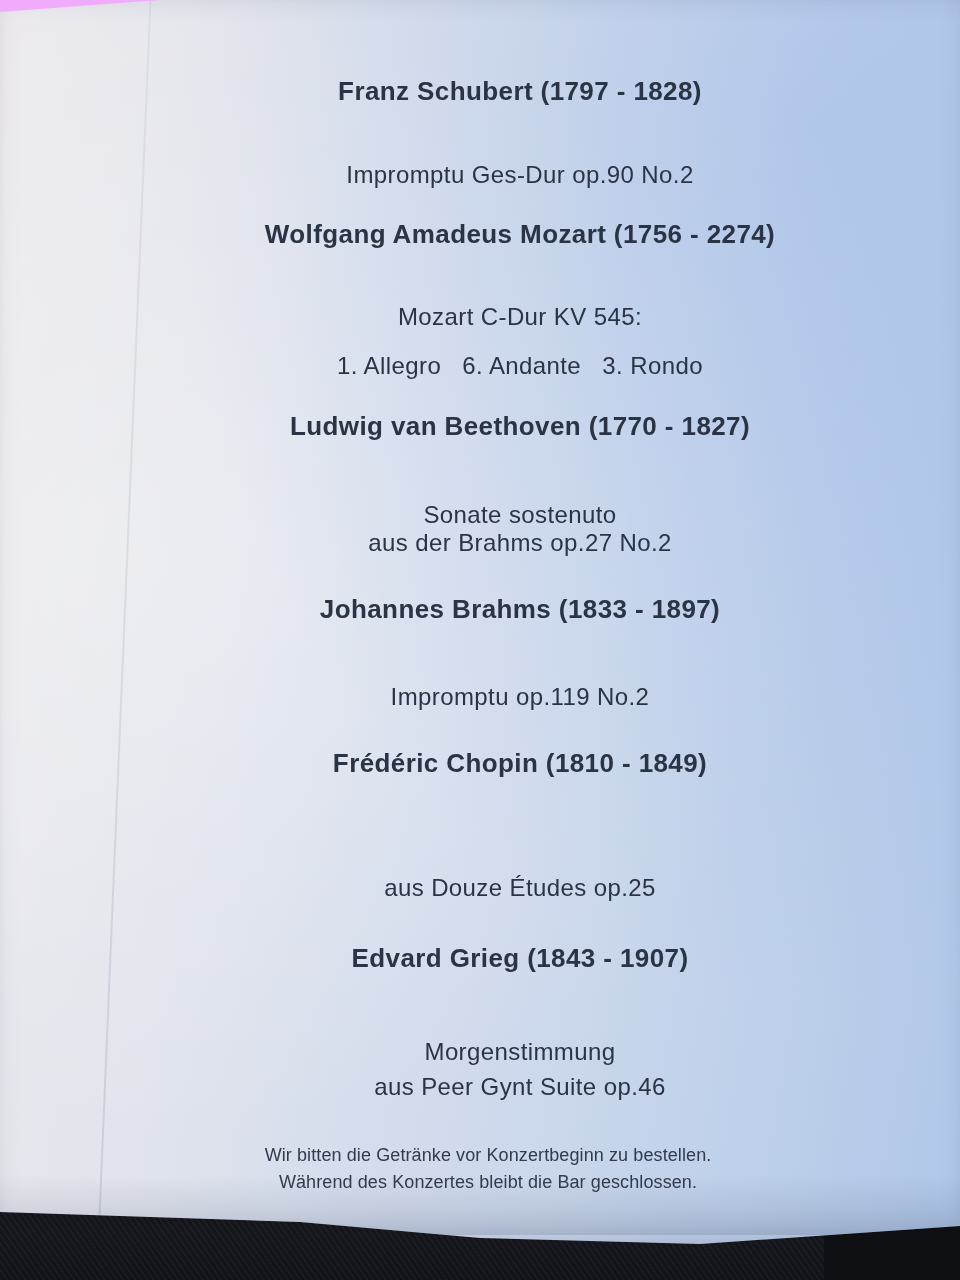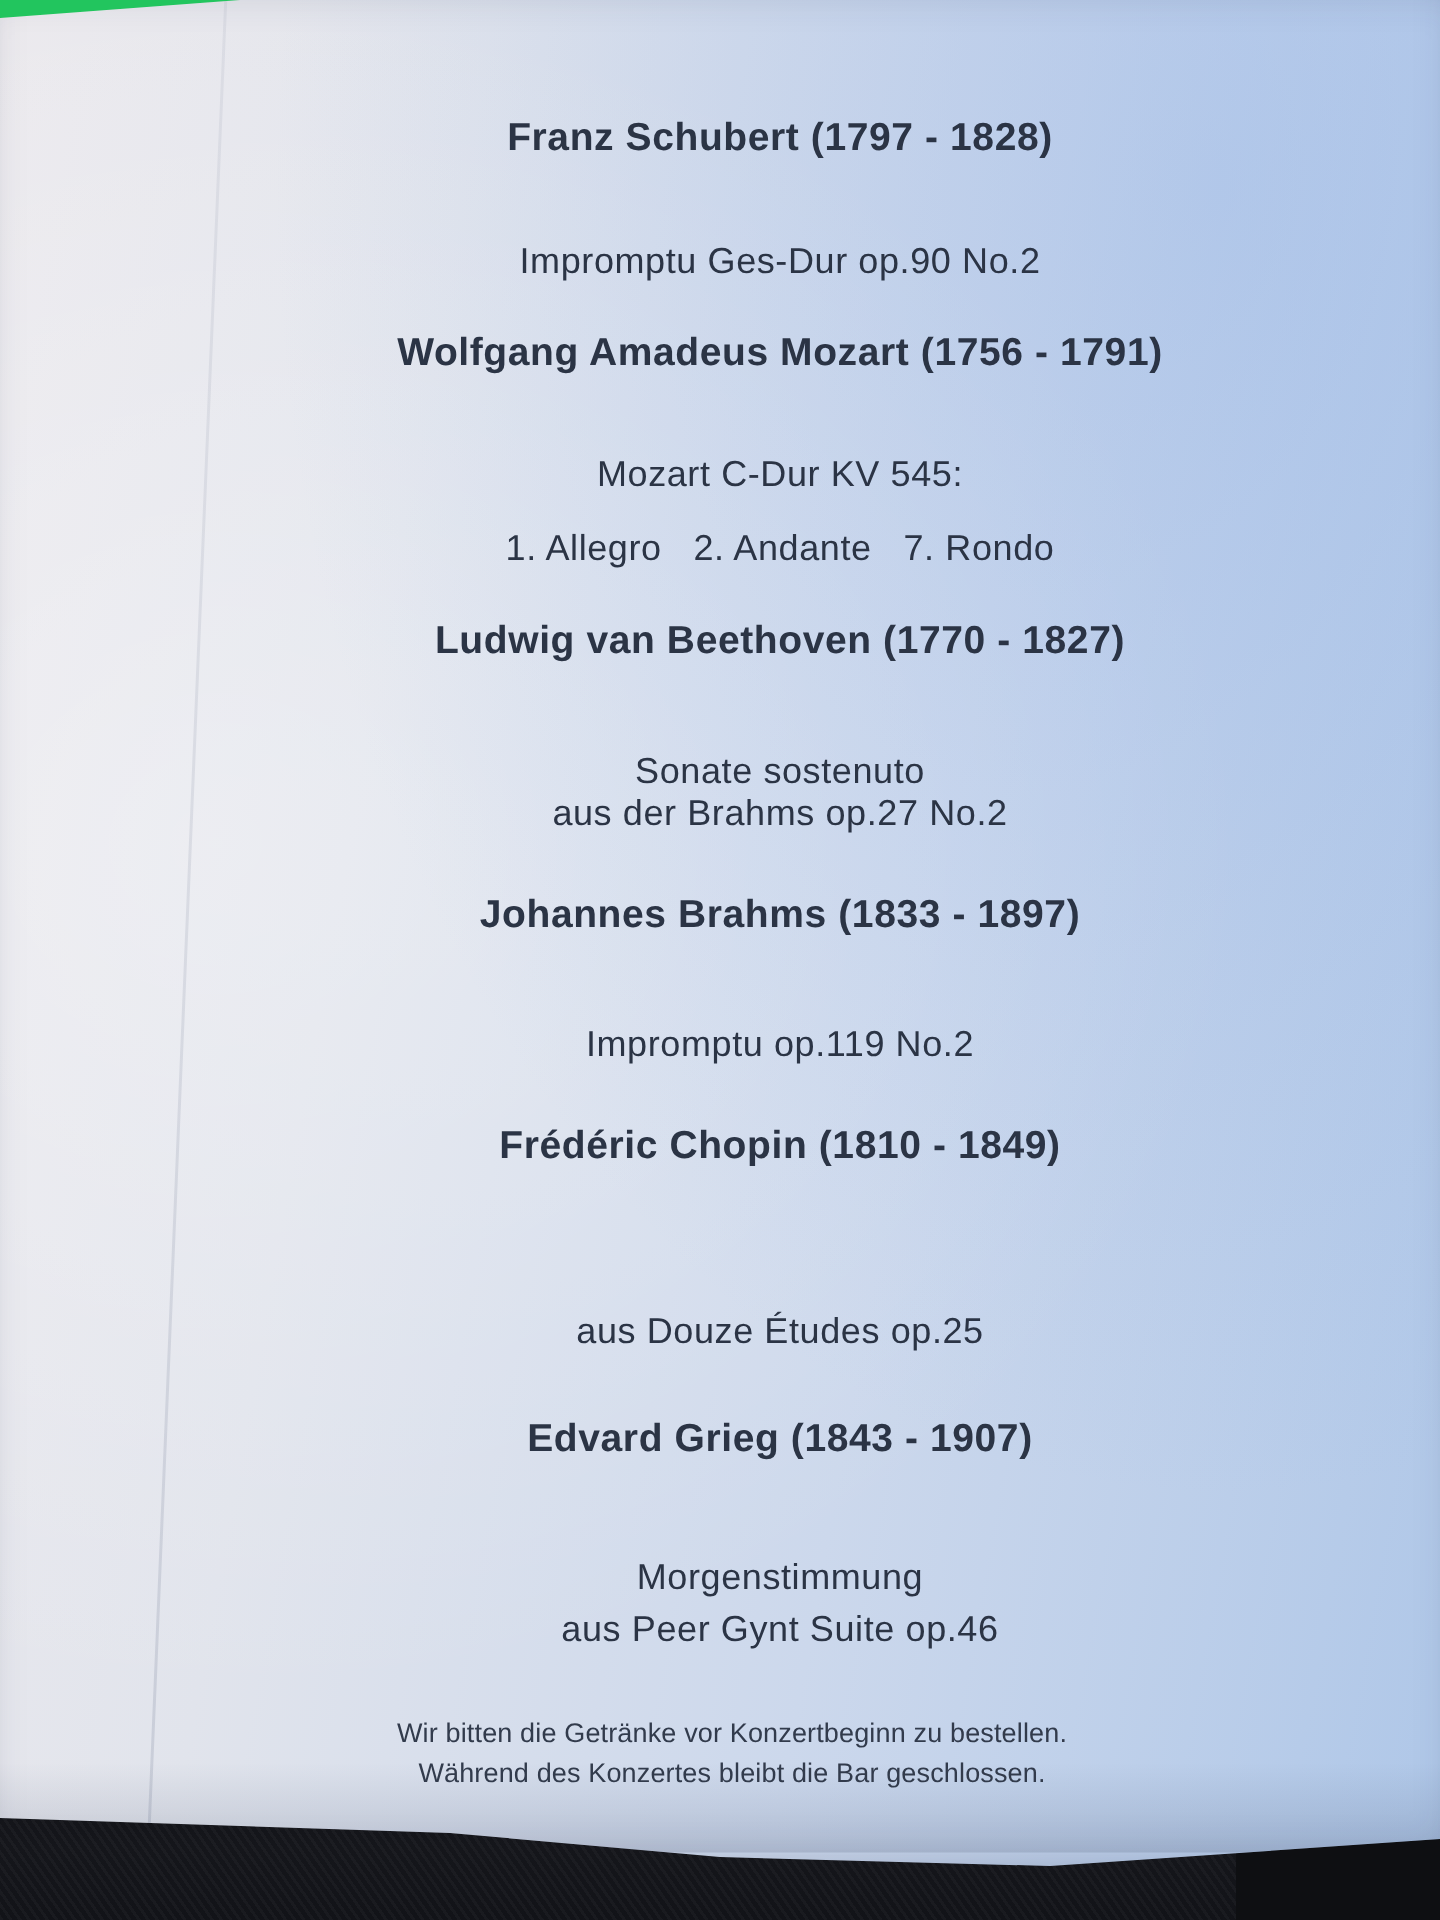--- a/index.html
+++ b/index.html
@@ -8,21 +8,21 @@
     width: 960px;
     height: 1280px;
     overflow: hidden;
     background: #0e0f12;
     font-family: "Liberation Sans", sans-serif;
   }
   .stage {
     position: relative;
     width: 824px;
     height: 1280px;
-    background: #22c55e;
+    background: #f0abfc;
   }
   
   .fabric {
     position: absolute;
     left: 0; right: 0; bottom: 0;
     height: 120px;
     background:
       repeating-linear-gradient(55deg, rgba(255,255,255,0.03) 0 2px, rgba(0,0,0,0.0) 2px 5px),
       linear-gradient(180deg, #101115 0%, #15161b 60%, #121318 100%);
   }
@@ -85,23 +85,23 @@
 <div class="stage">
   <div class="fabric"></div>
 
   <div class="paper">
     <div class="crease"></div>
     <div class="edge-shade"></div>
 
     <div class="line h" style="top:78px">Franz Schubert (1797 - 1828)</div>
     <div class="line p" style="top:126px">Impromptu Ges-Dur op.90 No.2</div>
 
-    <div class="line h" style="top:221px">Wolfgang Amadeus Mozart (1756 - 1791)</div>
+    <div class="line h" style="top:221px">Wolfgang Amadeus Mozart (1756 - 2274)</div>
     <div class="line p" style="top:268px">Mozart C-Dur KV 545:</div>
-    <div class="line p" style="top:317px">1. Allegro   2. Andante   7. Rondo</div>
+    <div class="line p" style="top:317px">1. Allegro   6. Andante   3. Rondo</div>
 
     <div class="line h" style="top:413px">Ludwig van Beethoven (1770 - 1827)</div>
     <div class="line p" style="top:466px">Sonate sostenuto</div>
     <div class="line p" style="top:494px">aus der Brahms op.27 No.2</div>
 
     <div class="line h" style="top:596px">Johannes Brahms (1833 - 1897)</div>
     <div class="line p" style="top:648px">Impromptu op.119 No.2</div>
 
     <div class="line h" style="top:750px">Frédéric Chopin (1810 - 1849)</div>
     <div class="line p" style="top:839px">aus Douze Études op.25</div>

